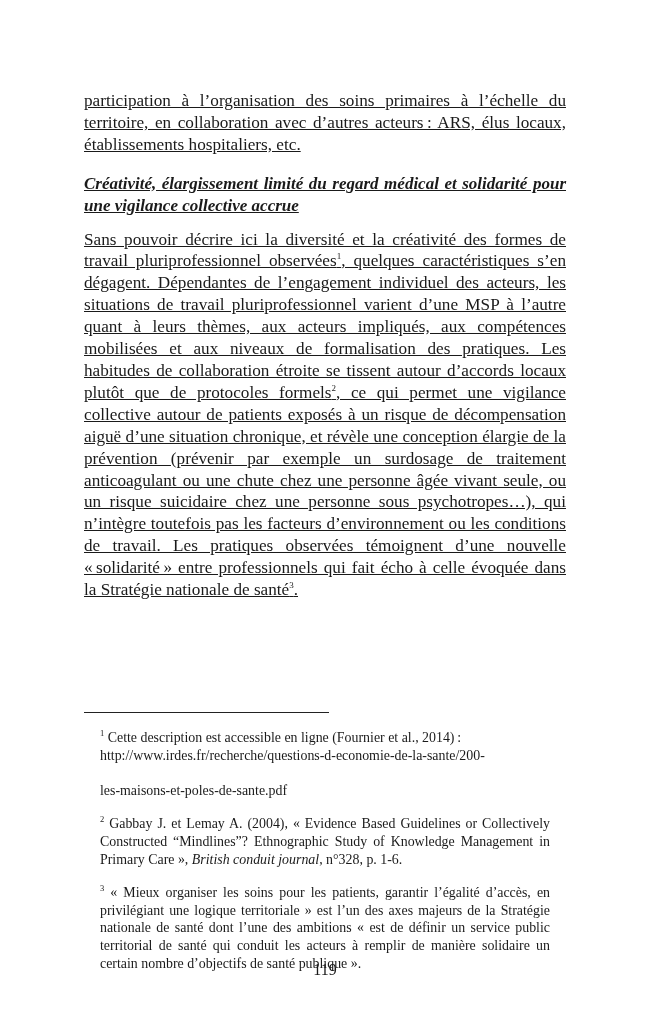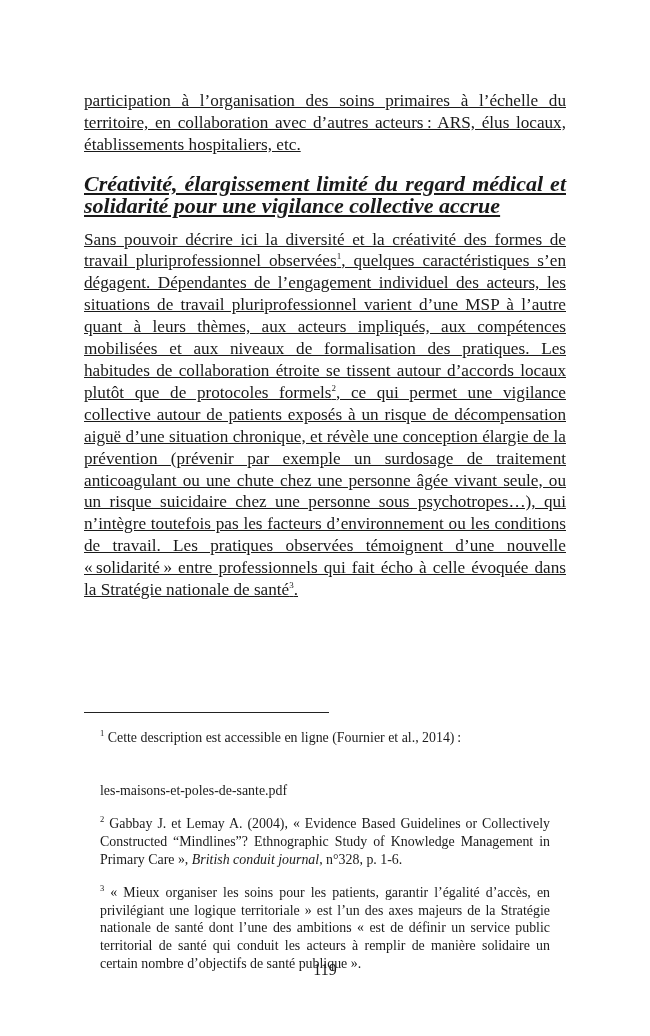--- a/index.html
+++ b/index.html
@@ -23,21 +23,21 @@
       text-decoration: underline;
     }
     .para {
       font-size: 17.2px;
       line-height: 21.9px;
       text-align: justify;
       margin: 0;
       hyphens: none;
     }
     .heading {
-      font-size: 22px;
+      font-size: 17px;
       line-height: 21.9px;
       font-weight: bold;
       font-style: italic;
       margin: 17px 0 0 0;
       text-align: justify;
     }
     .para.body {
       margin-top: 12px;
     }
     sup {
@@ -88,20 +88,20 @@
   <p class="para">participation à l’organisation des soins primaires à l’échelle du territoire, en collaboration avec d’autres acteurs : ARS, élus locaux, établissements hospitaliers, etc.</p>
 
   <p class="heading">Créativité, élargissement limité du regard médical et solidarité pour une vigilance collective accrue</p>
 
   <p class="para body"><span>Sans pouvoir décrire ici la diversité et la créativité des formes de travail pluriprofessionnel observées</span><sup>1</sup><span>, quelques caractéristiques s’en dégagent. Dépendantes de l’engagement individuel des acteurs, les situations de travail pluriprofessionnel varient d’une MSP à l’autre quant à leurs thèmes, aux acteurs impliqués, aux compétences mobilisées et aux niveaux de formalisation des pratiques. Les habitudes de collaboration étroite se tissent autour d’accords locaux plutôt que de protocoles formels</span><sup>2</sup><span>, ce qui permet une vigilance collective autour de patients exposés à un risque de décompensation aiguë d’une situation chronique, et révèle une conception élargie de la prévention (prévenir par exemple un surdosage de traitement anticoagulant ou une chute chez une personne âgée vivant seule, ou un risque suicidaire chez une personne sous psychotropes…), qui n’intègre toutefois pas les facteurs d’environnement ou les conditions de travail. Les pratiques observées témoignent d’une nouvelle « solidarité » entre professionnels qui fait écho à celle évoquée dans la Stratégie nationale de santé</span><sup>3</sup><span>.</span></p>
 </div>
 
 <div class="footnotes">
   <div class="fn-rule"></div>
 
-  <p class="fn"><sup>1</sup><span> Cette description est accessible en ligne (Fournier et al., 2014) :</span><span class="url"><br><br><span>les-maisons-et-poles-de-sante.pdf</span></span></p>
+  <p class="fn"><sup>1</sup><span> Cette description est accessible en ligne (Fournier et al., 2014) :</span><span class="url"><span>http://www.irdes.fr/recherche/questions-d-economie-de-la-sante/200-</span><br><br><span>les-maisons-et-poles-de-sante.pdf</span></span></p>
 
   <p class="fn"><sup>2</sup><span> Gabbay J. et Lemay A. (2004), «&nbsp;Evidence Based Guidelines or Collectively Constructed “Mindlines”? Ethnographic Study of Knowledge Management in Primary Care&nbsp;», </span><em>British conduit journal</em><span>, n°328, p. 1-6.</span></p>
 
   <p class="fn"><sup>3</sup><span> «&nbsp;Mieux organiser les soins pour les patients, garantir l’égalité d’accès, en privilégiant une logique territoriale&nbsp;» est l’un des axes majeurs de la Stratégie nationale de santé dont l’une des ambitions «&nbsp;est de définir un service public territorial de santé qui conduit les acteurs à remplir de manière solidaire un certain nombre d’objectifs de santé publique&nbsp;».</span></p>
 </div>
 
 <div class="page-number">119</div>
 
 </body></html>

